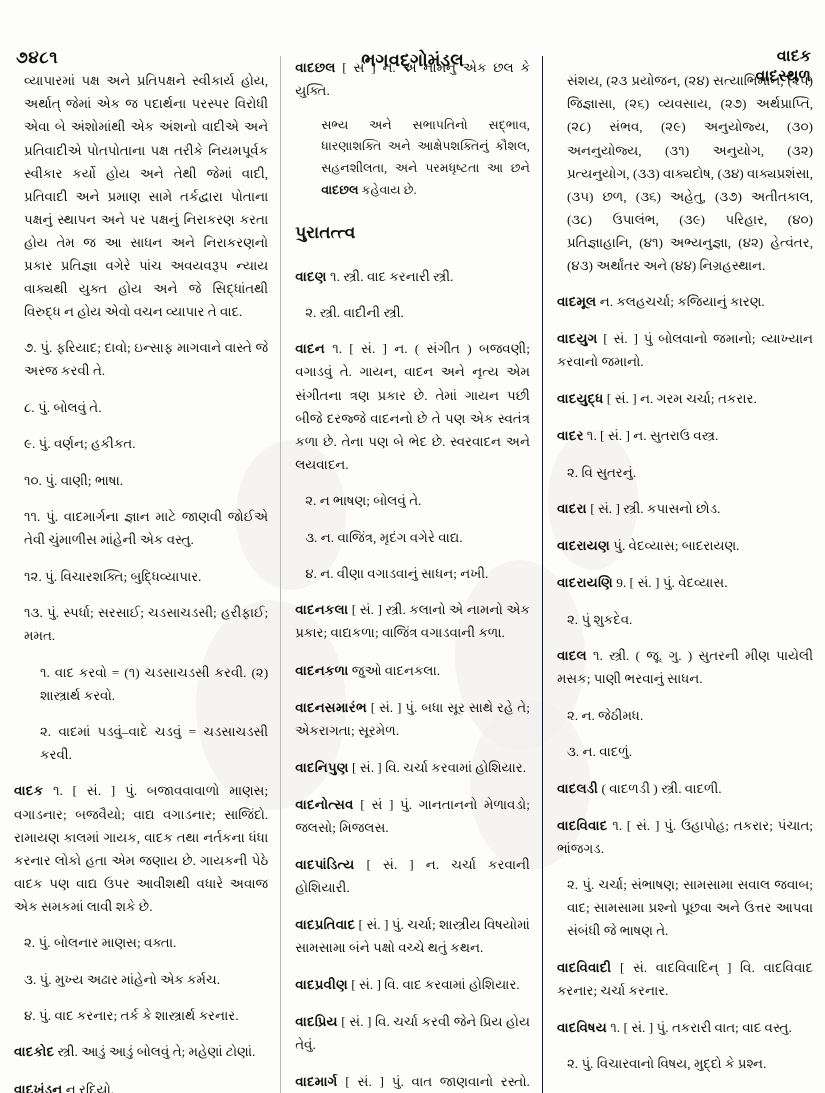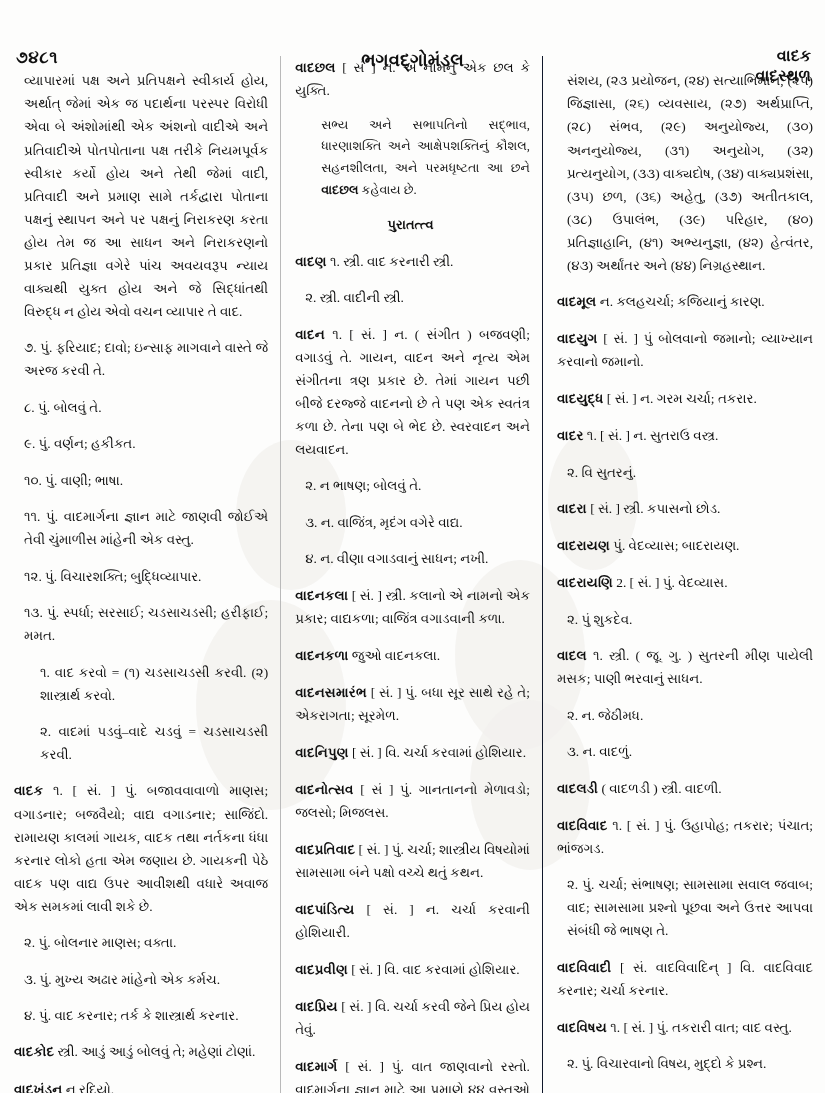--- a/index.html
+++ b/index.html
@@ -111,23 +111,23 @@
     padding-left: 10px;
   }
   .subsense {
     padding-left: 26px;
   }
   .quote {
     padding-left: 26px;
     font-size: 12.6px;
   }
   .source {
-    text-align: center;
-    font-weight: 700;
-    font-size: 13px;
+    text-align: left;
+    font-weight: 700;
+    font-size: 17px;
     padding-right: 4px;
   }
 </style>
 </head>
 <body>
 
 <div class="page">
 
   <div class="scan-blotch b1"></div>
   <div class="scan-blotch b2"></div>
@@ -172,36 +172,36 @@
         <p class="sense">૨. સ્ત્રી. વાદીની સ્ત્રી.</p>
         <p class="entry"><span class="hw">વાદન</span><span> ૧. [ સં. ] ન. ( સંગીત ) બજવણી; વગાડવું તે. ગાયન, વાદન અને નૃત્ય એમ સંગીતના ત્રણ પ્રકાર છે. તેમાં ગાયન પછી બીજે દરજ્જે વાદનનો છે તે પણ એક સ્વતંત્ર કળા છે. તેના પણ બે ભેદ છે. સ્વરવાદન અને લયવાદન.</span></p>
         <p class="sense">૨. ન ભાષણ; બોલવું તે.</p>
         <p class="sense">૩. ન. વાજિંત્ર, મૃદંગ વગેરે વાદ્ય.</p>
         <p class="sense">૪. ન. વીણા વગાડવાનું સાધન; નખી.</p>
         <p class="entry"><span class="hw">વાદનકલા</span><span> [ સં. ] સ્ત્રી. કલાનો એ નામનો એક પ્રકાર; વાદ્યકળા; વાજિંત્ર વગાડવાની કળા.</span></p>
         <p class="entry"><span class="hw">વાદનકળા</span><span> જુઓ વાદનકલા.</span></p>
         <p class="entry"><span class="hw">વાદનસમારંભ</span><span> [ સં. ] પું. બધા સૂર સાથે રહે તે; એકરાગતા; સૂરમેળ.</span></p>
         <p class="entry"><span class="hw">વાદનિપુણ</span><span> [ સં. ] વિ. ચર્ચા કરવામાં હોશિયાર.</span></p>
         <p class="entry"><span class="hw">વાદનોત્સવ</span><span> [ સં ] પું. ગાનતાનનો મેળાવડો; જલસો; મિજલસ.</span></p>
+        <p class="entry"><span class="hw">વાદપાંડિત્ય</span><span> [ સં. ] ન. ચર્ચા કરવાની હોશિયારી.</span></p>
         <p class="entry"><span class="hw">વાદપ્રતિવાદ</span><span> [ સં. ] પું. ચર્ચા; શાસ્ત્રીય વિષયોમાં સામસામા બંને પક્ષો વચ્ચે થતું કથન.</span></p>
-        <p class="entry"><span class="hw">વાદપાંડિત્ય</span><span> [ સં. ] ન. ચર્ચા કરવાની હોશિયારી.</span></p>
         <p class="entry"><span class="hw">વાદપ્રવીણ</span><span> [ સં. ] વિ. વાદ કરવામાં હોશિયાર.</span></p>
         <p class="entry"><span class="hw">વાદપ્રિય</span><span> [ સં. ] વિ. ચર્ચા કરવી જેને પ્રિય હોય તેવું.</span></p>
         <p class="entry"><span class="hw">વાદમાર્ગ</span><span> [ સં. ] પું. વાત જાણવાનો રસ્તો. વાદમાર્ગના જ્ઞાન માટે આ પ્રમાણે ૪૪ વસ્તુઓ જાણવાની છે: (૧) વાદ, (૨) દ્રવ્ય, (૩) ગુણ, (૪) કર્મ, (૫) સામાન્ય, (૬) વિશેષ, (૭) સમવાય, (૮) પ્રતિજ્ઞા, (૯) સ્થાપના, (૧૦) પ્રતિષ્ઠાપના, (૧૧) હેતુ, (૧૨) દૃષ્ટાંત, (૧૩) ઉપનય, (૧૪) નિગમન, (૧૫) ઉત્તર, (૧૬) સિદ્ધાંત, (૧૭) શબ્દ, (૧૮) પ્રત્યક્ષ, (૧૯) અનુમાન, (૨૦) ઔચિત્ય, (૨૧) ઔપમ્ય, (૨૨)</span></p>
       </div>
     <div class="col col-3" id="col-2">
         <p class="cont">સંશય, (૨૩ પ્રયોજન, (૨૪) સત્યાભિમાન, (૨૫) જિજ્ઞાસા, (૨૬) વ્યવસાય, (૨૭) અર્થપ્રાપ્તિ, (૨૮) સંભવ, (૨૯) અનુયોજ્ય, (૩૦) અનનુયોજ્ય, (૩૧) અનુયોગ, (૩૨) પ્રત્યનુયોગ, (૩૩) વાક્યદોષ, (૩૪) વાક્યપ્રશંસા, (૩૫) છળ, (૩૬) અહેતુ, (૩૭) અતીતકાલ, (૩૮) ઉપાલંભ, (૩૯) પરિહાર, (૪૦) પ્રતિજ્ઞાહાનિ, (૪૧) અભ્યનુજ્ઞા, (૪૨) હેત્વંતર, (૪૩) અર્થાંતર અને (૪૪) નિગ્રહસ્થાન.</p>
         <p class="entry"><span class="hw">વાદમૂલ</span><span> ન. કલહચર્ચા; કજિયાનું કારણ.</span></p>
         <p class="entry"><span class="hw">વાદયુગ</span><span> [ સં. ] પું બોલવાનો જમાનો; વ્યાખ્યાન કરવાનો જમાનો.</span></p>
         <p class="entry"><span class="hw">વાદયુદ્ધ</span><span> [ સં. ] ન. ગરમ ચર્ચા; તકરાર.</span></p>
         <p class="entry"><span class="hw">વાદર</span><span> ૧. [ સં. ] ન. સુતરાઉ વસ્ત્ર.</span></p>
         <p class="sense">૨. વિ સુતરનું.</p>
         <p class="entry"><span class="hw">વાદરા</span><span> [ સં. ] સ્ત્રી. કપાસનો છોડ.</span></p>
         <p class="entry"><span class="hw">વાદરાયણ</span><span> પું. વેદવ્યાસ; બાદરાયણ.</span></p>
-        <p class="entry"><span class="hw">વાદરાયણિ</span><span> 2. [ સં. ] પું. વેદવ્યાસ.</span></p>
+        <p class="entry"><span class="hw">વાદરાયણિ</span><span> 9. [ સં. ] પું. વેદવ્યાસ.</span></p>
         <p class="sense">૨. પું શુકદેવ.</p>
         <p class="entry"><span class="hw">વાદલ</span><span> ૧. સ્ત્રી. ( જૂ. ગુ. ) સુતરની મીણ પાયેલી મસક; પાણી ભરવાનું સાધન.</span></p>
         <p class="sense">૨. ન. જેઠીમધ.</p>
         <p class="sense">૩. ન. વાદળું.</p>
         <p class="entry"><span class="hw">વાદલડી</span><span> ( વાદળડી ) સ્ત્રી. વાદળી.</span></p>
         <p class="entry"><span class="hw">વાદવિવાદ</span><span> ૧. [ સં. ] પું. ઉહાપોહ; તકરાર; પંચાત; ભાંજગડ.</span></p>
         <p class="sense">૨. પું. ચર્ચા; સંભાષણ; સામસામા સવાલ જવાબ; વાદ; સામસામા પ્રશ્નો પૂછવા અને ઉત્તર આપવા સંબંધી જે ભાષણ તે.</p>
         <p class="entry"><span class="hw">વાદવિવાદી</span><span> [ સં. વાદવિવાદિન્ ] વિ. વાદવિવાદ કરનાર; ચર્ચા કરનાર.</span></p>
         <p class="entry"><span class="hw">વાદવિષય</span><span> ૧. [ સં. ] પું. તકરારી વાત; વાદ વસ્તુ.</span></p>
         <p class="sense">૨. પું. વિચારવાનો વિષય, મુદ્દો કે પ્રશ્ન.</p>

